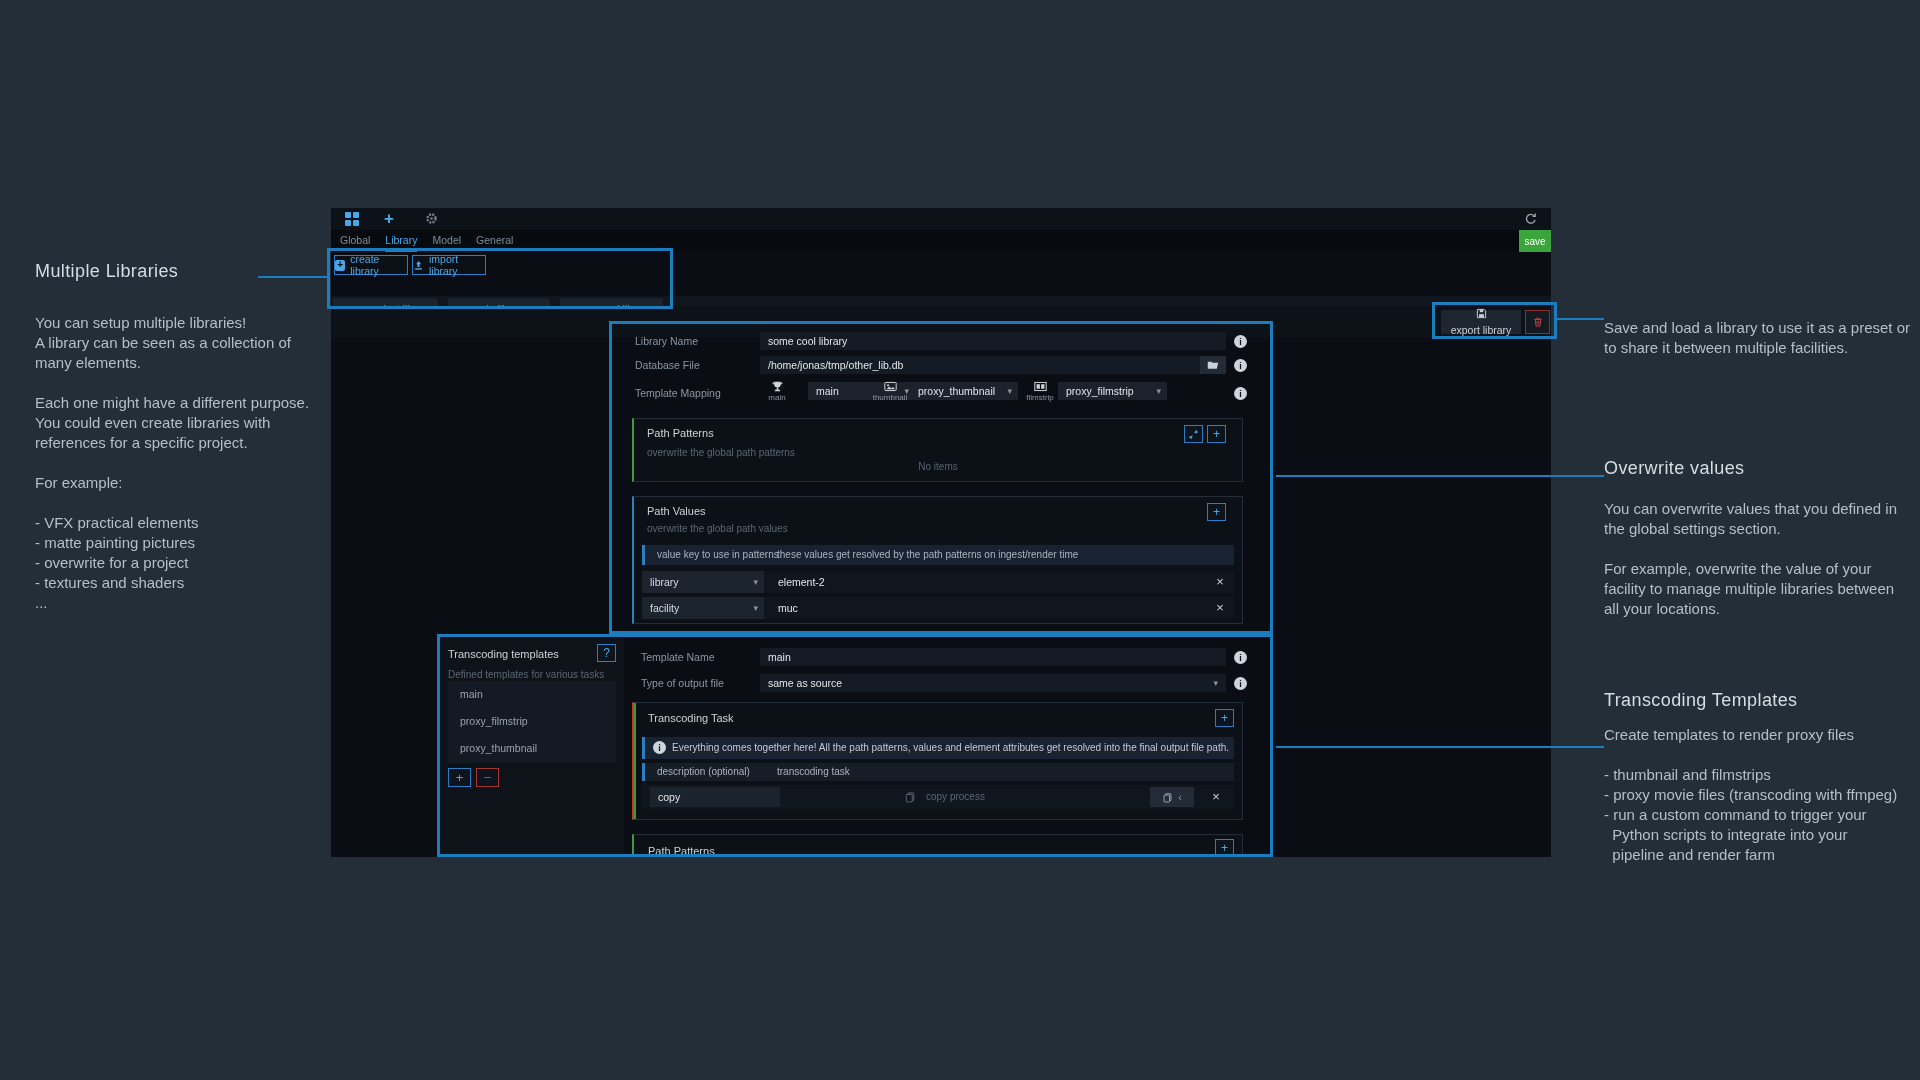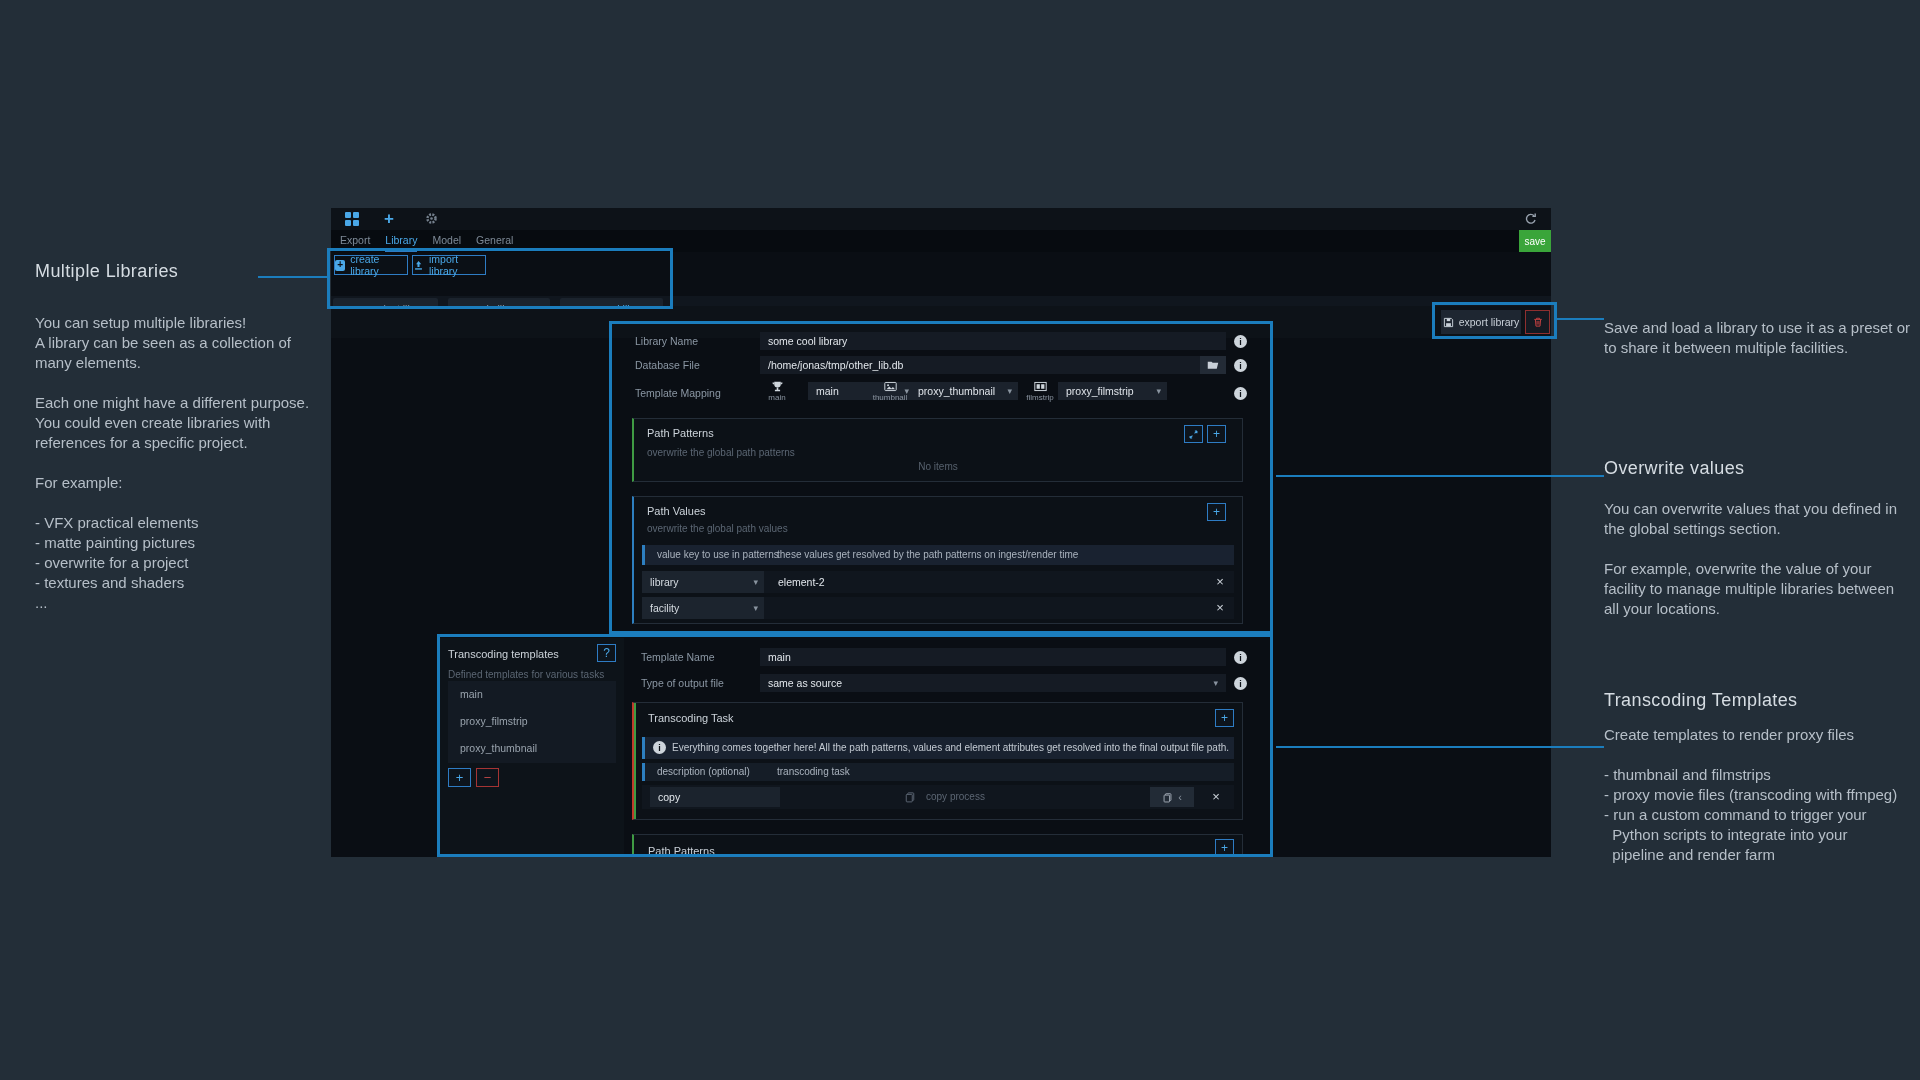--- a/index.html
+++ b/index.html
@@ -23,21 +23,21 @@
   .nav-tab{font-size:10.5px;color:#7e8a97;display:flex;align-items:center;border-bottom:2px solid transparent;box-sizing:border-box;cursor:pointer;}
   .nav-tab.active{color:#4aa8e8;border-bottom-color:#2e7cc4;}
   .save-btn{position:absolute;right:0;top:22px;width:32px;height:22px;background:#3aa53a;color:#fff;font-size:10px;display:flex;align-items:center;justify-content:center;cursor:pointer;}
   .lib-buttons-row{position:absolute;left:0;top:44px;right:0;height:26px;}
   .lib-btn{position:absolute;top:3px;height:20px;border:1px solid #2e7cc4;color:#4aa8e8;font-size:10.5px;display:flex;align-items:center;justify-content:center;gap:5px;box-sizing:border-box;cursor:pointer;background:#0b1016;}
   .plus-chip{width:11px;height:11px;background:#4aa8e8;color:#0a0e14;font-size:10px;font-weight:bold;border-radius:2px;display:flex;align-items:center;justify-content:center;line-height:1;}
   .lib-chips-row{position:absolute;left:0;top:88px;right:0;height:26px;background:#10161e;}
   .lib-chip{position:absolute;top:2px;height:22px;background:#1b232d;color:#8d99a6;font-size:10.5px;display:flex;align-items:center;justify-content:center;border-radius:2px;cursor:pointer;}
   .lib-chip.active{color:#4aa8e8;}
   .export-row{position:absolute;left:0;top:98px;right:0;height:32px;background:#0d1218;}
-  .export-btn{position:absolute;right:30px;top:4px;width:80px;height:24px;background:#1e2631;color:#c9d0d8;font-size:10.5px;display:flex;align-items:center;justify-content:center;gap:5px;cursor:pointer;}
+  .export-btn{position:absolute;right:30px;top:4px;width:80px;height:24px;background:#1e2631;color:#c9d0d8;font-size:10.5px;display:flex;align-items:center;justify-content:center;gap:5px;cursor:pointer;flex-direction:column;}
   .trash-btn{position:absolute;right:1px;top:4px;width:25px;height:24px;border:1px solid #8f2f2f;background:#141a22;box-sizing:border-box;display:flex;align-items:center;justify-content:center;cursor:pointer;}
 
   
   .form-panel{position:absolute;left:281px;top:116px;width:656px;height:304px;}
   .f-label{position:absolute;left:23px;font-size:10.5px;color:#8b97a4;}
   .f-input{position:absolute;left:148px;width:466px;height:18px;background:#151b24;color:#e2e7ec;font-size:10.5px;line-height:18px;padding:0 8px;box-sizing:border-box;}
   .info-dot{position:absolute;left:622px;width:13px;height:13px;border-radius:50%;background:#cdd4db;color:#0c1117;font-size:9px;font-weight:bold;display:flex;align-items:center;justify-content:center;}
   .folder-btn{position:absolute;left:588px;top:0;width:26px;height:18px;background:#232b36;display:flex;align-items:center;justify-content:center;cursor:pointer;}
   .map-icon{position:absolute;top:0;text-align:center;color:#8a94a0;font-size:8px;line-height:9px;}
   .map-icon svg{display:block;margin:0 auto;}
@@ -150,21 +150,21 @@
       </div>
       <div class="tb-refresh">
         <svg viewBox="0 0 16 16" width="14" height="14" fill="none" stroke="#98a2ae" stroke-width="1.6">
             <path d="M12.6 9.2A5 5 0 1 1 11.5 4.3"></path>
             <path d="M12.8 1.8v3.2H9.6"></path>
           </svg>
       </div>
     </div>
 
     <div class="win-tabbar">
-      <div class="nav-tab">Export</div>
+      <div class="nav-tab">Global</div>
       <div class="nav-tab active">Library</div>
       <div class="nav-tab">Model</div>
       <div class="nav-tab">General</div>
     </div>
     <div class="save-btn">save</div>
 
     <div class="lib-buttons-row">
       <div class="lib-btn" style="left:3px;width:74px;">
         <span class="plus-chip">+</span>
         <span>create library</span>
@@ -280,20 +280,21 @@
           <span style="left:12px;">value key to use in patterns</span>
           <span style="left:132px;">these values get resolved by the path patterns on ingest/render time</span>
         </div>
         <div class="val-row" style="top:74px;">
           <div class="row-select"><span>library</span><span class="chev">▾</span></div>
           <div class="row-value">element-2</div>
           <div class="row-x">×</div>
         </div>
         <div class="val-row" style="top:100px;">
           <div class="row-select"><span>facility</span><span class="chev">▾</span></div>
+          <div class="row-value">muc</div>
           <div class="row-x">×</div>
         </div>
       </div>
     </div>
 
     <div class="tr-left">
       <div style="position:absolute;left:8px;top:10px;font-size:11px;color:#ccd3da;">Transcoding templates</div>
       <div class="sq-btn" style="right:8px;top:6px;">?</div>
       <div style="position:absolute;left:8px;top:31px;font-size:10px;color:#5b6673;">Defined templates for various tasks</div>
       <div class="tr-list">

